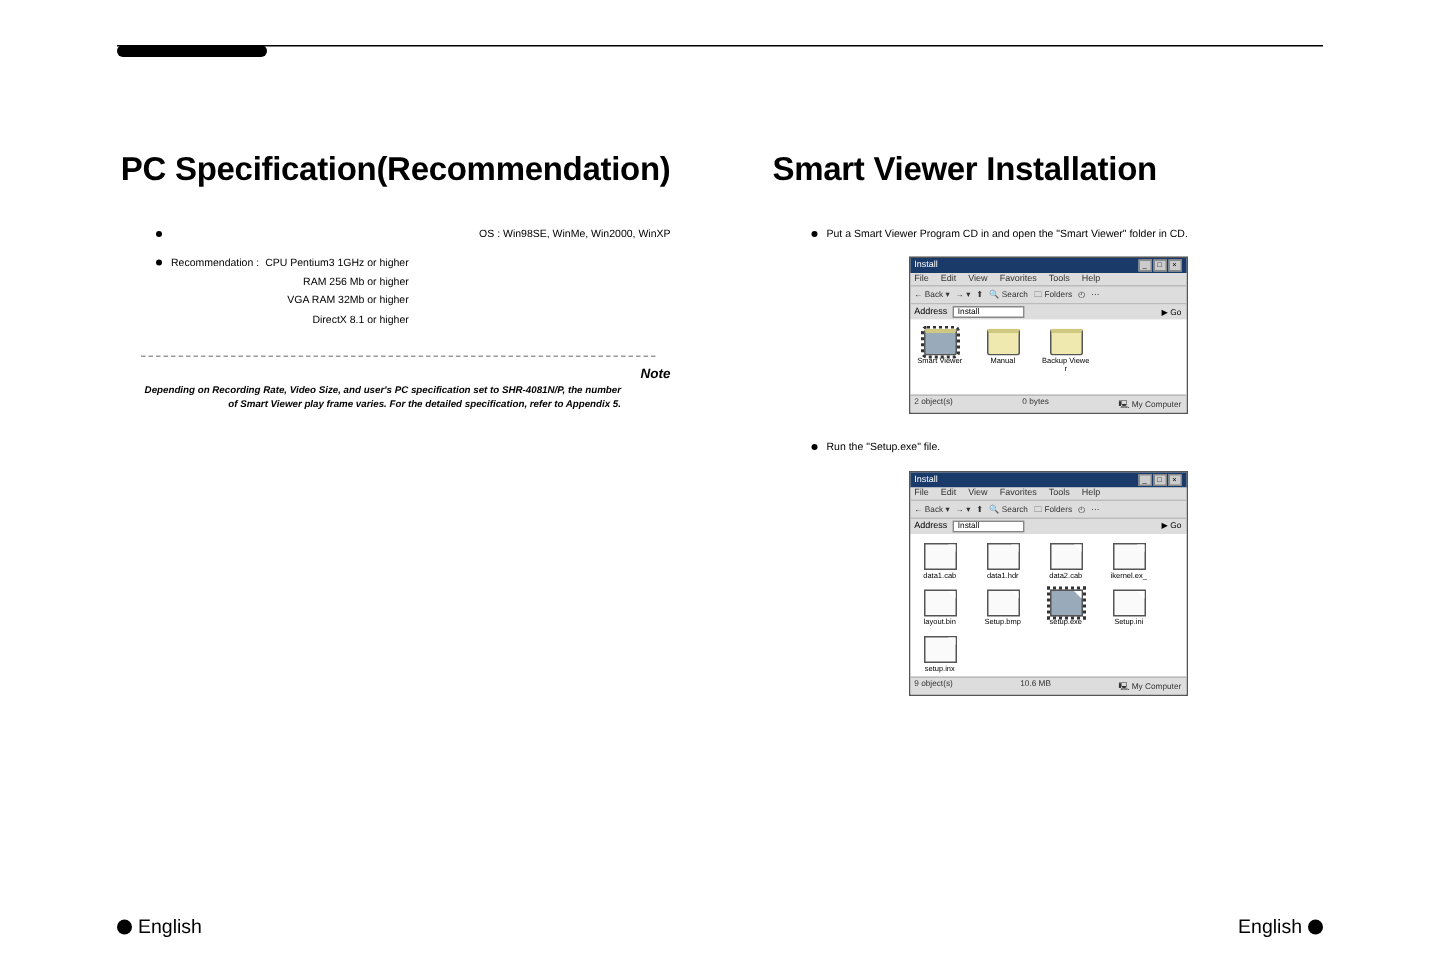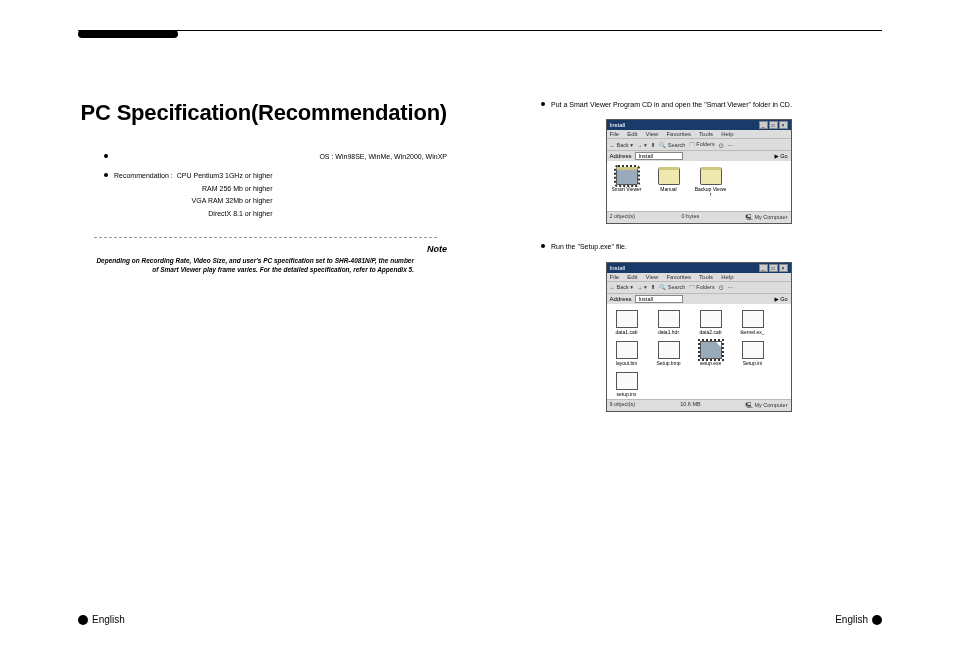--- a/index.html
+++ b/index.html
@@ -32,21 +32,21 @@
 .addrbar .af{ background:#fff; border:1px solid #888; padding:0 3px; flex:0 0 48px; font-size:5.5px; }
 .addrbar .go{ font-size:5.5px; margin-left:auto; }
 .filearea{ background:#fff; padding:6px 4px 2px; display:flex; flex-wrap:wrap; gap:6px 10px; min-height:50px; }
 .fi     { display:flex; flex-direction:column; align-items:center; width:32px; gap:2px; }
 .fi .ic { width:22px; height:18px; border:1px solid #555; background:#fafafa; position:relative; }
 .fi .ic.folder{ background:#efe9b0; border-radius:2px; border-top:3px solid #cfc880; }
 .fi .ic.doc::after{ content:""; position:absolute; right:0; top:0; border-top:5px solid #fff; border-left:5px solid transparent; }
 .fi .ic.sel{ outline:2px dotted #333; background:#9ab; }
 .fi .lbl{ font-size:5px; text-align:center; line-height:1; word-break:break-all; }
 .statbar{ background:#ddd; padding:1px 3px; display:flex; justify-content:space-between; color:#333; border-top:1px solid #bbb; font-size:5.5px; }
-.footer { position:absolute; bottom:28px; font-size:10px; display:flex; align-items:center; gap:4px; }
+.footer { position:absolute; bottom:28px; font-size:13px; display:flex; align-items:center; gap:4px; }
 .left .footer{ left:78px; }
 .right .footer{ right:72px; }
 .dot    { width:10px; height:10px; background:#000; border-radius:50%; display:inline-block; }
 </style>
 </head>
 <body>
 
 <div class="topbar"></div>
 <div class="fatbar"></div>
 
@@ -72,20 +72,21 @@
     <div class="notetx">Depending on Recording Rate, Video Size, and user's PC specification set to SHR-4081N/P, the number of Smart Viewer play frame varies. For the detailed specification, refer to Appendix 5.</div>
   </div>
   <div class="footer">
     <span class="dot"></span>
     <span>English</span>
   </div>
 </div>
 
 <div class="page right">
   <div class="content">
+    <h1>Smart Viewer Installation</h1>
 
     <ul class="b">
       <li>Put a Smart Viewer Program CD in and open the "Smart Viewer" folder in CD.</li>
     </ul>
 
     <div class="screenshot">
       <div class="sstitle">
         <span>Install</span>
         <span class="wbtns"><span>_</span><span>□</span><span>×</span></span>
       </div>

